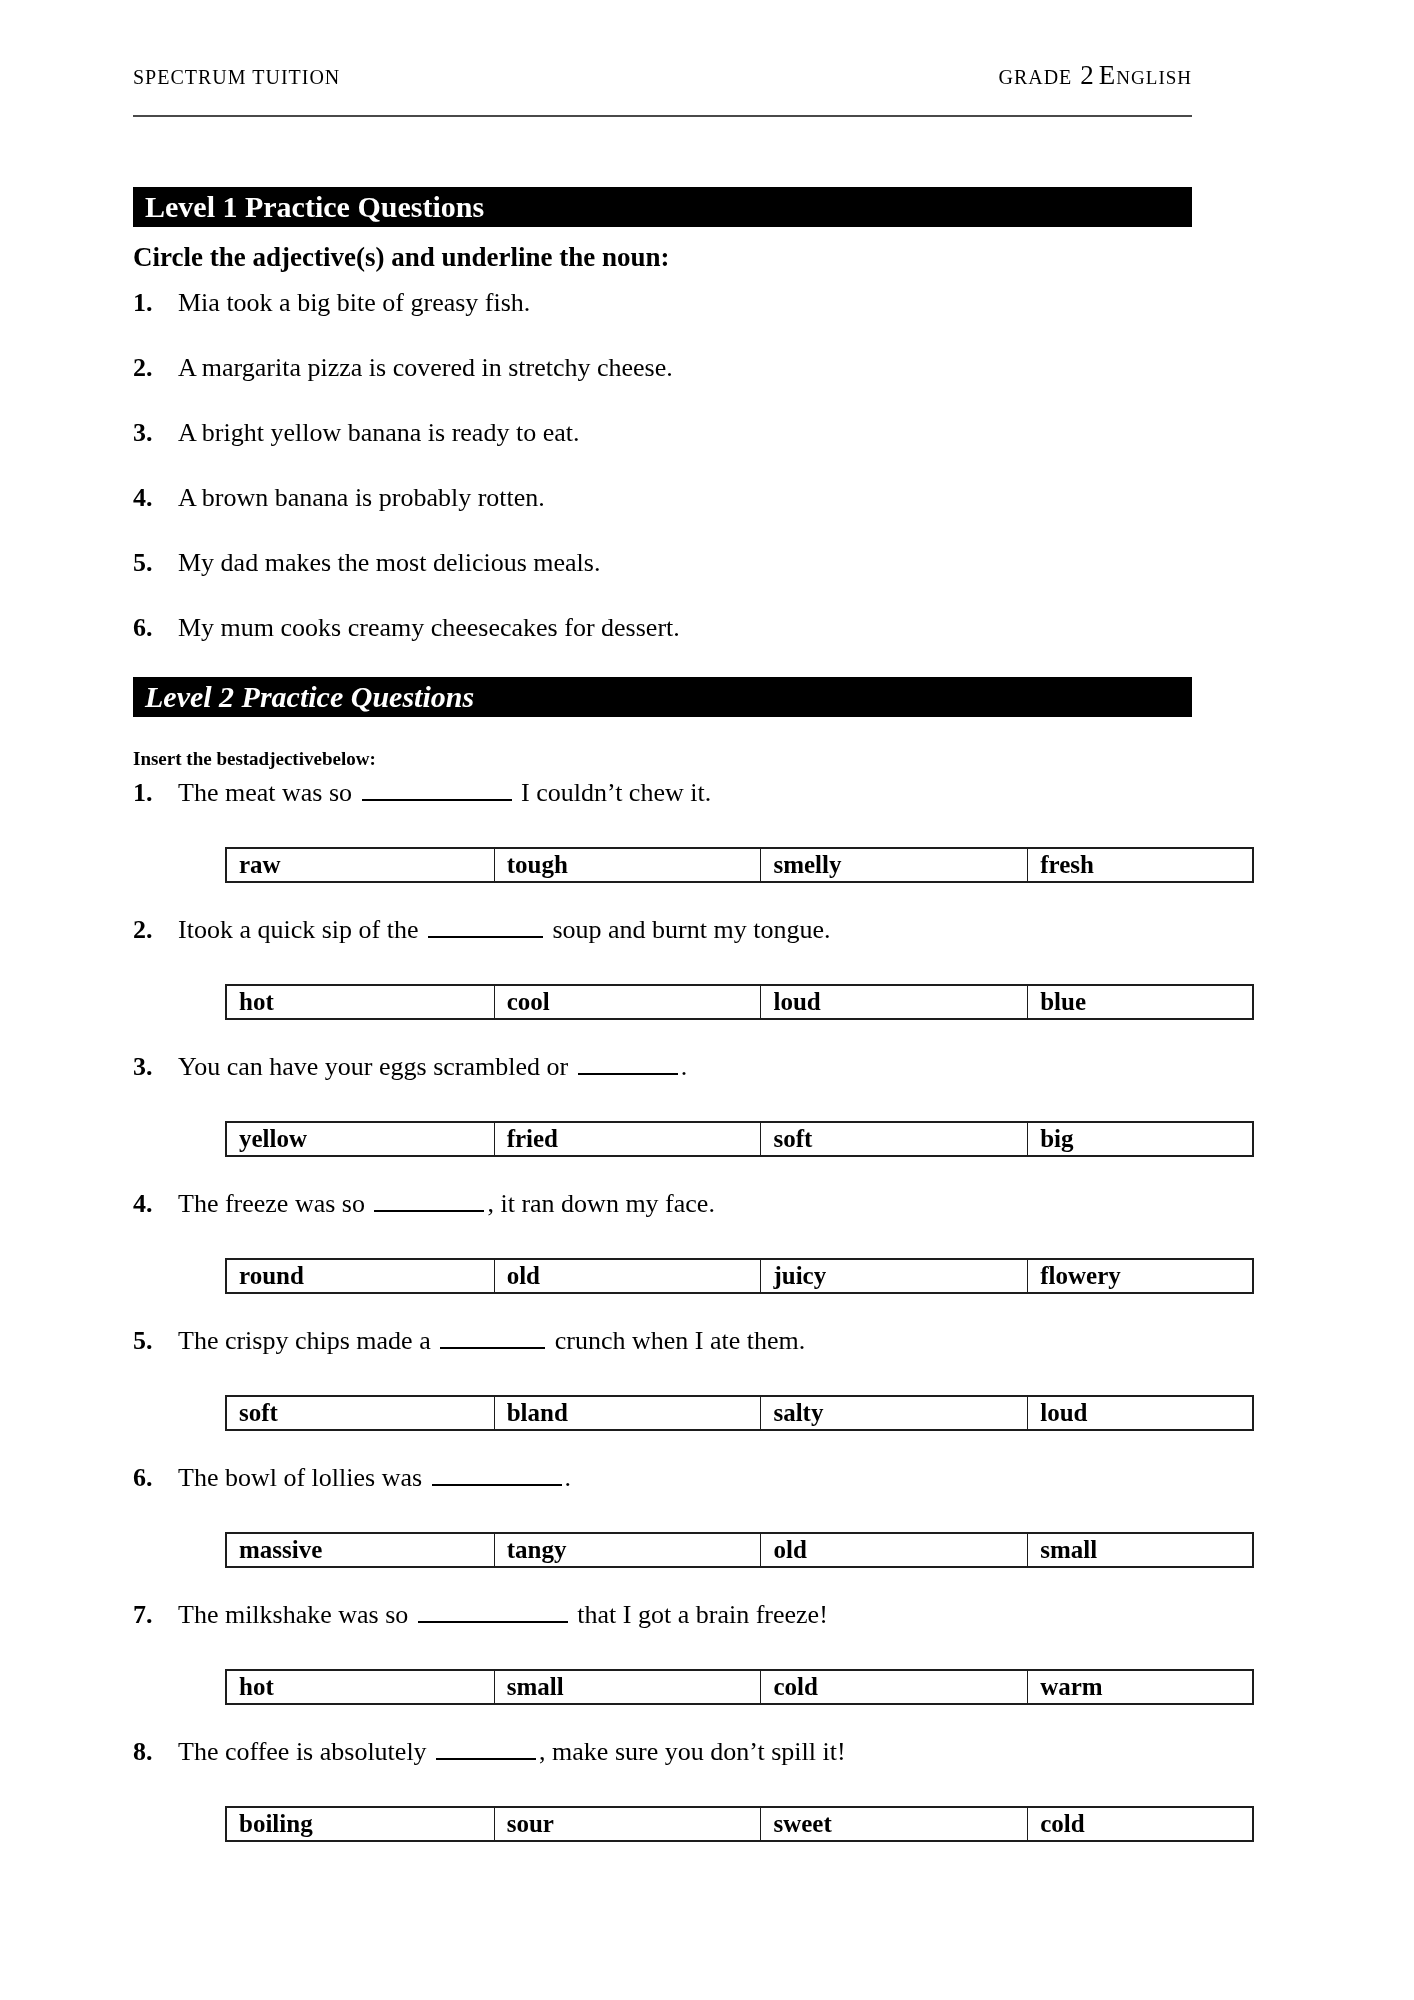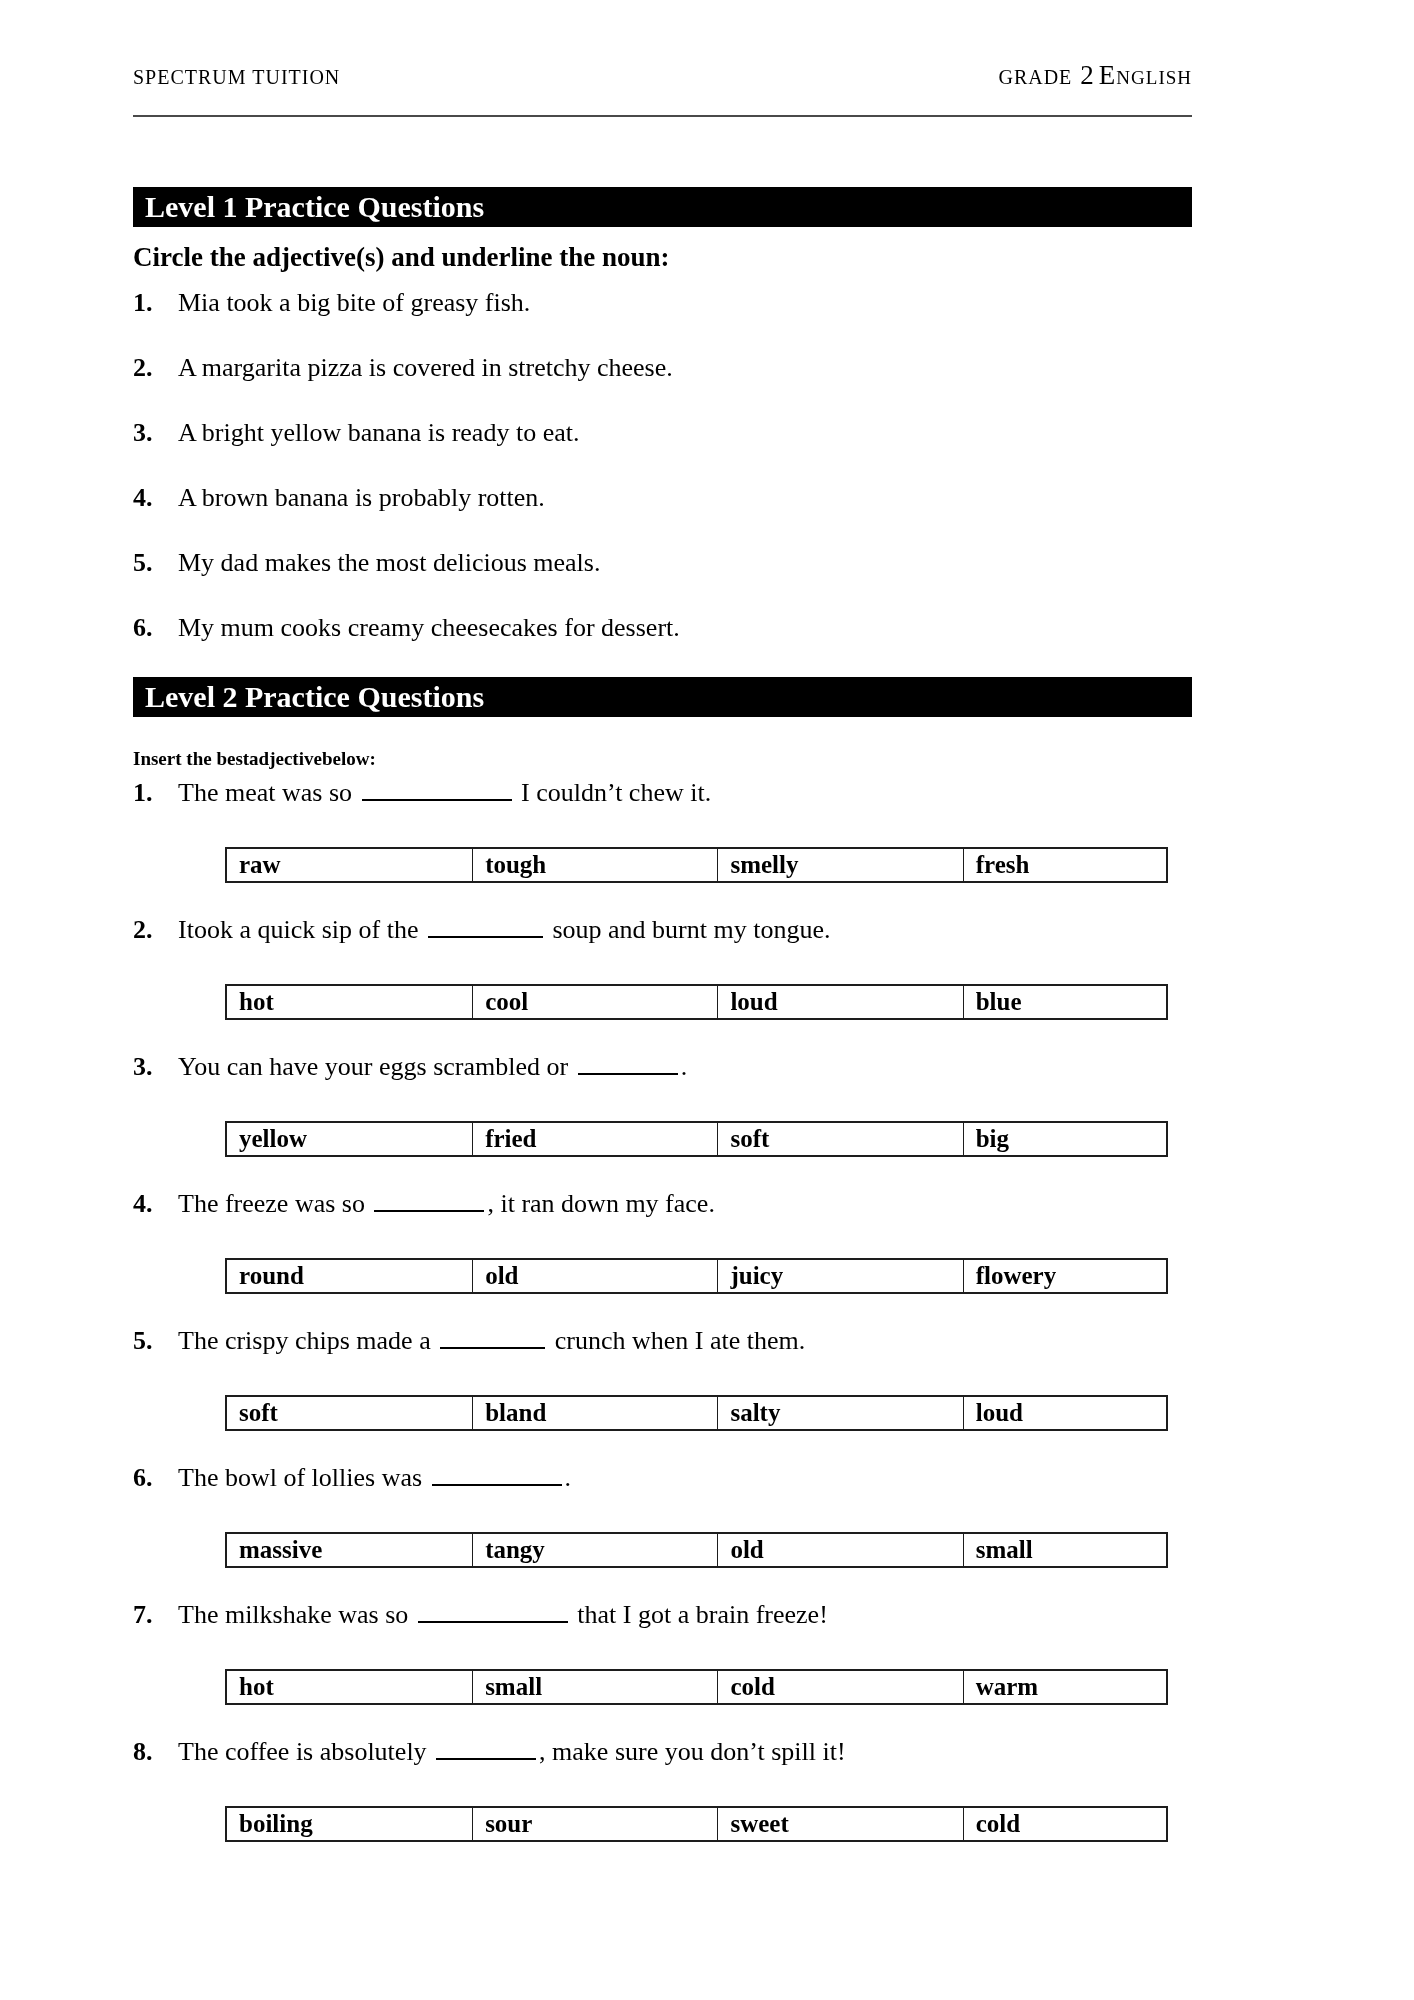--- a/index.html
+++ b/index.html
@@ -37,21 +37,21 @@
     background: #000;
     color: #fff;
     font-weight: bold;
     font-size: 30px;
     line-height: 30px;
     padding: 5px 12px;
     box-sizing: border-box;
     width: 100%;
   }
   .bar1 { margin-top: 70px; }
-  .bar2 { margin-top: 24px; }
+  .bar2 { margin-top: 24px; font-style: italic; }
 
   .instruction {
     font-weight: bold;
     font-size: 27px;
     line-height: 32px;
     margin-top: 14px;
   }
   .instruction2 {
     font-weight: bold;
     font-size: 19px;
@@ -82,21 +82,21 @@
   .blank {
     display: inline-block;
     border-bottom: 2px solid #000;
     height: 20px;
     margin: 0 3px;
     vertical-align: baseline;
   }
 
   .options {
     display: flex;
-    width: 943px;
+    width: 1029px;
     margin: 38px 0 0 92px;
     border: 2px solid #1d1d1d;
     box-sizing: border-box;
     background: #fff;
     gap: 42px;
   }
   .cell {
     flex: 1 1 25%;
     border-left: 1px solid #1d1d1d;
     padding: 1px 4px 1px 12px;

